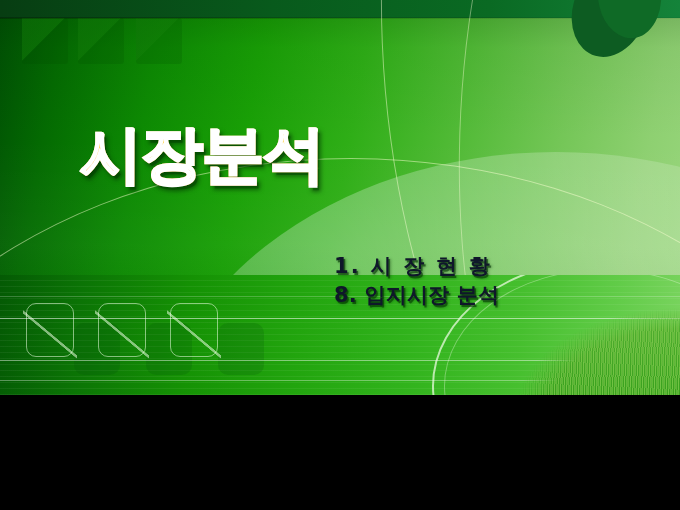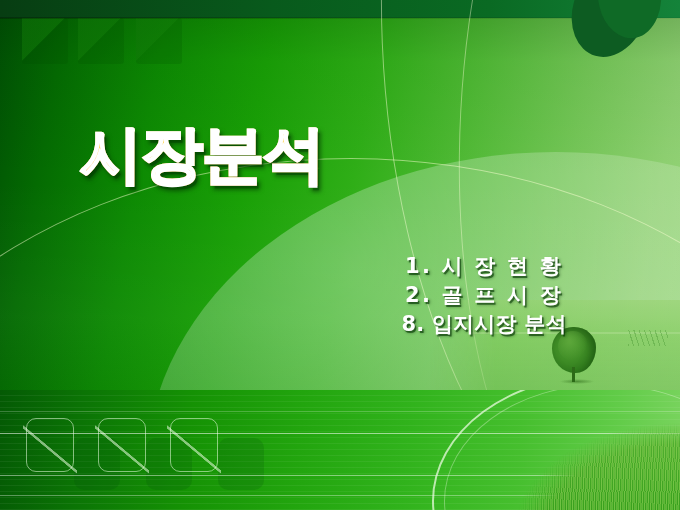--- a/index.html
+++ b/index.html
@@ -7,24 +7,23 @@
     padding: 0;
     background: #000;
   }
   body {
     font-family: "DejaVu Sans", "Liberation Sans", sans-serif;
   }
 
   #slide {
     position: relative;
     width: 680px;
-    height: 510px;
+    height: 395px;
     overflow: hidden;
     background: #1a9a05;
-    text-align: center;
   }
 
   
 
   
   .bg-base {
     position: absolute;
     inset: 0;
     background: linear-gradient(100deg,
         #004f04 0%,
@@ -396,21 +395,21 @@
   .agenda {
     position: absolute;
     left: 334px;
     top: 252px;
     width: 300px;
   }
   .agenda-item {
     font-family: "DejaVu Sans", "Liberation Sans", sans-serif;
     font-size: 21px;
     font-weight: bold;
-    color: #ffffff;
+    color: #0f172a;
     line-height: 29px;
     white-space: nowrap;
     text-shadow:
        1.5px 1.5px 0 rgba(0,50,0,0.55),
        2px 2px 3px rgba(0,40,0,0.45);
     letter-spacing: 2.2px;
   }
   .agenda-item.tight { letter-spacing: 0.2px; }
 </style>
 </head>
@@ -471,17 +470,16 @@
     </div>
     <div class="big-arc"></div>
     <div class="big-arc2"></div>
   </div>
 
   <div class="title-shadowlayer">시장분석</div>
   <div class="title">시장분석</div>
 
   <div class="agenda">
     <div class="agenda-item">1. 시 장 현 황</div>
-    <div class="agenda-item">2. 골 프 시 장</div>
     <div class="agenda-item tight">8. 입지시장 분석</div>
   </div>
 
 </div>
 
 </body></html>

